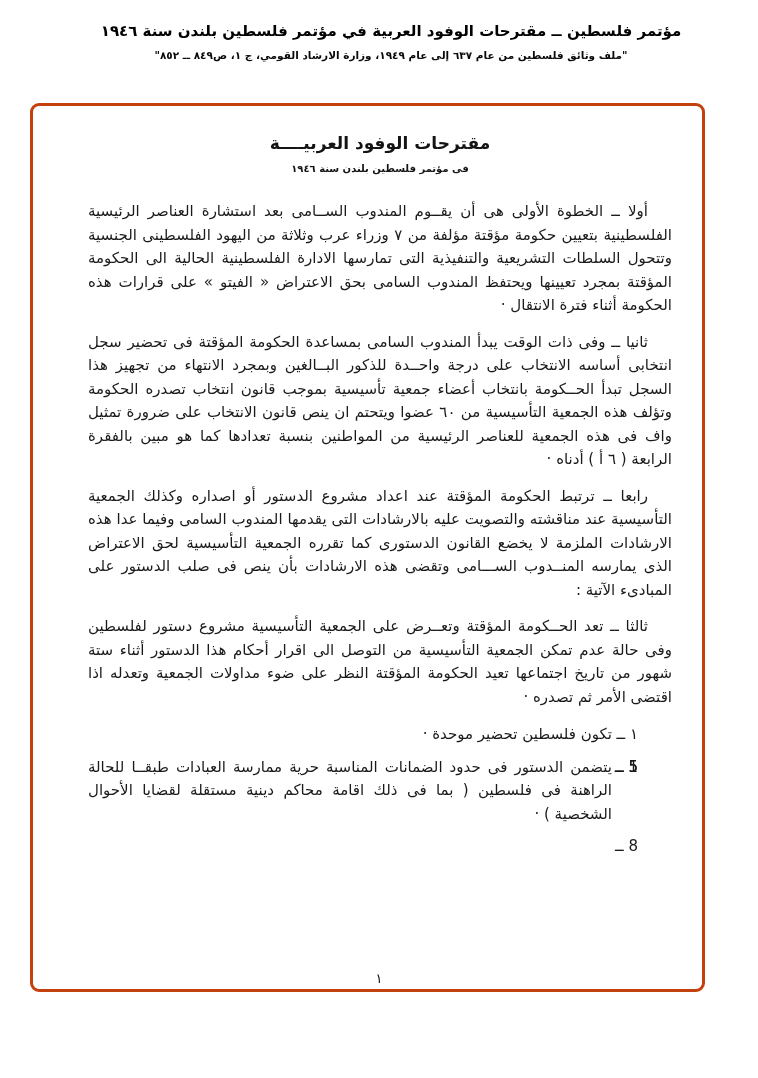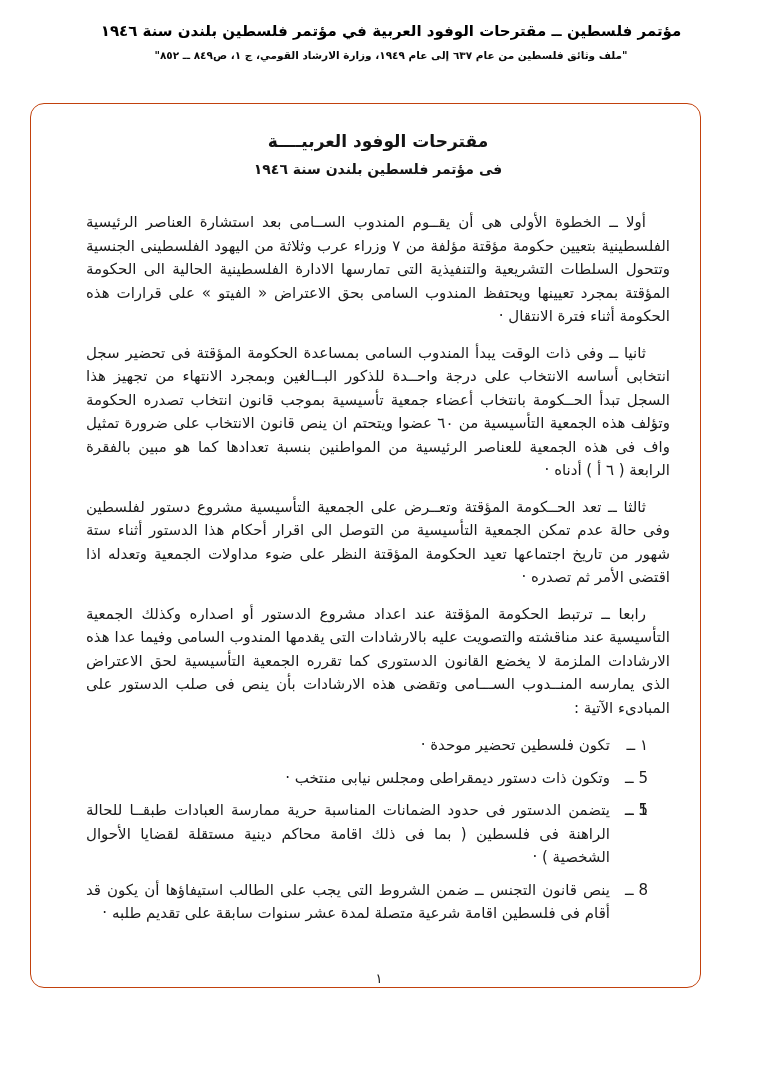--- a/index.html
+++ b/index.html
@@ -19,55 +19,55 @@
     position:absolute; top:22px; left:40px; right:16px;
     direction:rtl; text-align:center; color:#000000;
   }
   .header-line1 { font-size:15px; font-weight:bold; letter-spacing:0.2px; }
   .header-line2 { font-size:10.5px; font-weight:bold; margin-top:9px; color:#0a0a0a; }
 
   
   .doc-frame {
     position:absolute; left:30px; top:103px;
     width:669px; height:883px;
-    border:1px solid #c2410c;
-    border-radius:14px;
+    border:3px solid #c2410c;
+    border-radius:9px;
     background:#ffffff;
   }
   .doc-content {
     position:absolute; top:0; left:0; right:0; bottom:0;
     padding:27px 30px 0 55px;
     direction:rtl;
     overflow:hidden;
   }
 
   .doc-title { text-align:center; font-weight:bold; color:#141414; }
   .doc-title-1 { font-size:17px; }
-  .doc-title-2 { font-size:14px; margin-top:10px; }
+  .doc-title-2 { font-size:10px; margin-top:10px; }
 
   .body-text {
-    margin-top:34px;
+    margin-top:26px;
     color:#1a1a1a;
     font-size:15px;
     line-height:23.5px;
     text-align:justify;
   }
   p.para {
     margin:0 0 13px 0;
     text-indent:24px; 
   }
 
   .principles { margin-top:14px; }
   .principle {
     position:relative;
     margin:0 18px 9px 0;
     padding-right:42px;
     text-align:justify;
   }
-  .principle .num { position:absolute; right:4px; top:0; white-space:nowrap; }
+  .principle .num { position:absolute; right:16px; top:0; white-space:nowrap; }
 
   .page-num {
     position:absolute; bottom:28px; left:0; right:0;
     text-align:center; font-size:13px; color:#111; direction:rtl;
   }
 </style>
 </head>
 <body>
 
 <div class="page">
@@ -84,48 +84,46 @@
         <div class="doc-title-1">مقترحات الوفود العربيــــة</div>
         <div class="doc-title-2">فى مؤتمر فلسطين بلندن سنة ١٩٤٦</div>
       </div>
 
       <div class="body-text">
 
         <p class="para">أولا ــ الخطوة الأولى هى أن يقــوم المندوب الســامى بعد استشارة العناصر الرئيسية الفلسطينية بتعيين حكومة مؤقتة مؤلفة من ٧ وزراء عرب وثلاثة من اليهود الفلسطينى الجنسية وتتحول السلطات التشريعية والتنفيذية التى تمارسها الادارة الفلسطينية الحالية الى الحكومة المؤقتة بمجرد تعيينها ويحتفظ المندوب السامى بحق الاعتراض « الفيتو » على قرارات هذه الحكومة أثناء فترة الانتقال ·</p>
 
         <p class="para">ثانيا ــ وفى ذات الوقت يبدأ المندوب السامى بمساعدة الحكومة المؤقتة فى تحضير سجل انتخابى أساسه الانتخاب على درجة واحــدة للذكور البــالغين وبمجرد الانتهاء من تجهيز هذا السجل تبدأ الحــكومة بانتخاب أعضاء جمعية تأسيسية بموجب قانون انتخاب تصدره الحكومة وتؤلف هذه الجمعية التأسيسية من ٦٠ عضوا ويتحتم ان ينص قانون الانتخاب على ضرورة تمثيل واف فى هذه الجمعية للعناصر الرئيسية من المواطنين بنسبة تعدادها كما هو مبين بالفقرة الرابعة ( ٦ أ ) أدناه ·</p>
 
+        <p class="para">رابعا ــ ترتبط الحكومة المؤقتة عند اعداد مشروع الدستور أو اصداره وكذلك الجمعية التأسيسية عند مناقشته والتصويت عليه بالارشادات التى يقدمها المندوب السامى وفيما عدا هذه الارشادات الملزمة لا يخضع القانون الدستورى كما تقرره الجمعية التأسيسية لحق الاعتراض الذى يمارسه المنــدوب الســـامى وتقضى هذه الارشادات بأن ينص فى صلب الدستور على المبادىء الآتية :</p>
+
         <p class="para">ثالثا ــ تعد الحــكومة المؤقتة وتعــرض على الجمعية التأسيسية مشروع دستور لفلسطين وفى حالة عدم تمكن الجمعية التأسيسية من التوصل الى اقرار أحكام هذا الدستور أثناء ستة شهور من تاريخ اجتماعها تعيد الحكومة المؤقتة النظر على ضوء مداولات الجمعية وتعدله اذا اقتضى الأمر ثم تصدره ·</p>
-
-        <p class="para">رابعا ــ ترتبط الحكومة المؤقتة عند اعداد مشروع الدستور أو اصداره وكذلك الجمعية التأسيسية عند مناقشته والتصويت عليه بالارشادات التى يقدمها المندوب السامى وفيما عدا هذه الارشادات الملزمة لا يخضع القانون الدستورى كما تقرره الجمعية التأسيسية لحق الاعتراض الذى يمارسه المنــدوب الســـامى وتقضى هذه الارشادات بأن ينص فى صلب الدستور على المبادىء الآتية :</p>
 
         <div class="principles">
 
           <div class="principle">
             <span class="num">١ ــ</span>
             <span>تكون فلسطين تحضير موحدة ·</span>
           </div>
 
           <div class="principle">
             <span class="num">5 ــ</span>
-            <span>وتكون ذات دستور ديمقراطى ومجلس نيابى منتخب ·</span>
           </div>
 
           <div class="principle">
             <span class="num">5 ــ</span>
           </div>
 
           <div class="principle">
             <span class="num">1 ــ</span>
             <span>يتضمن الدستور فى حدود الضمانات المناسبة حرية ممارسة العبادات طبقــا للحالة الراهنة فى فلسطين ( بما فى ذلك اقامة محاكم دينية مستقلة لقضايا الأحوال الشخصية ) ·</span>
           </div>
 
           <div class="principle">
             <span class="num">8 ــ</span>
-            <span>ينص قانون التجنس ــ ضمن الشروط التى يجب على الطالب استيفاؤها أن يكون قد أقام فى فلسطين اقامة شرعية متصلة لمدة عشر سنوات سابقة على تقديم طلبه ·</span>
           </div>
 
         </div>
       </div>
     </div>
   </div>
 
   <div class="page-num">١</div>
 
 </div>

